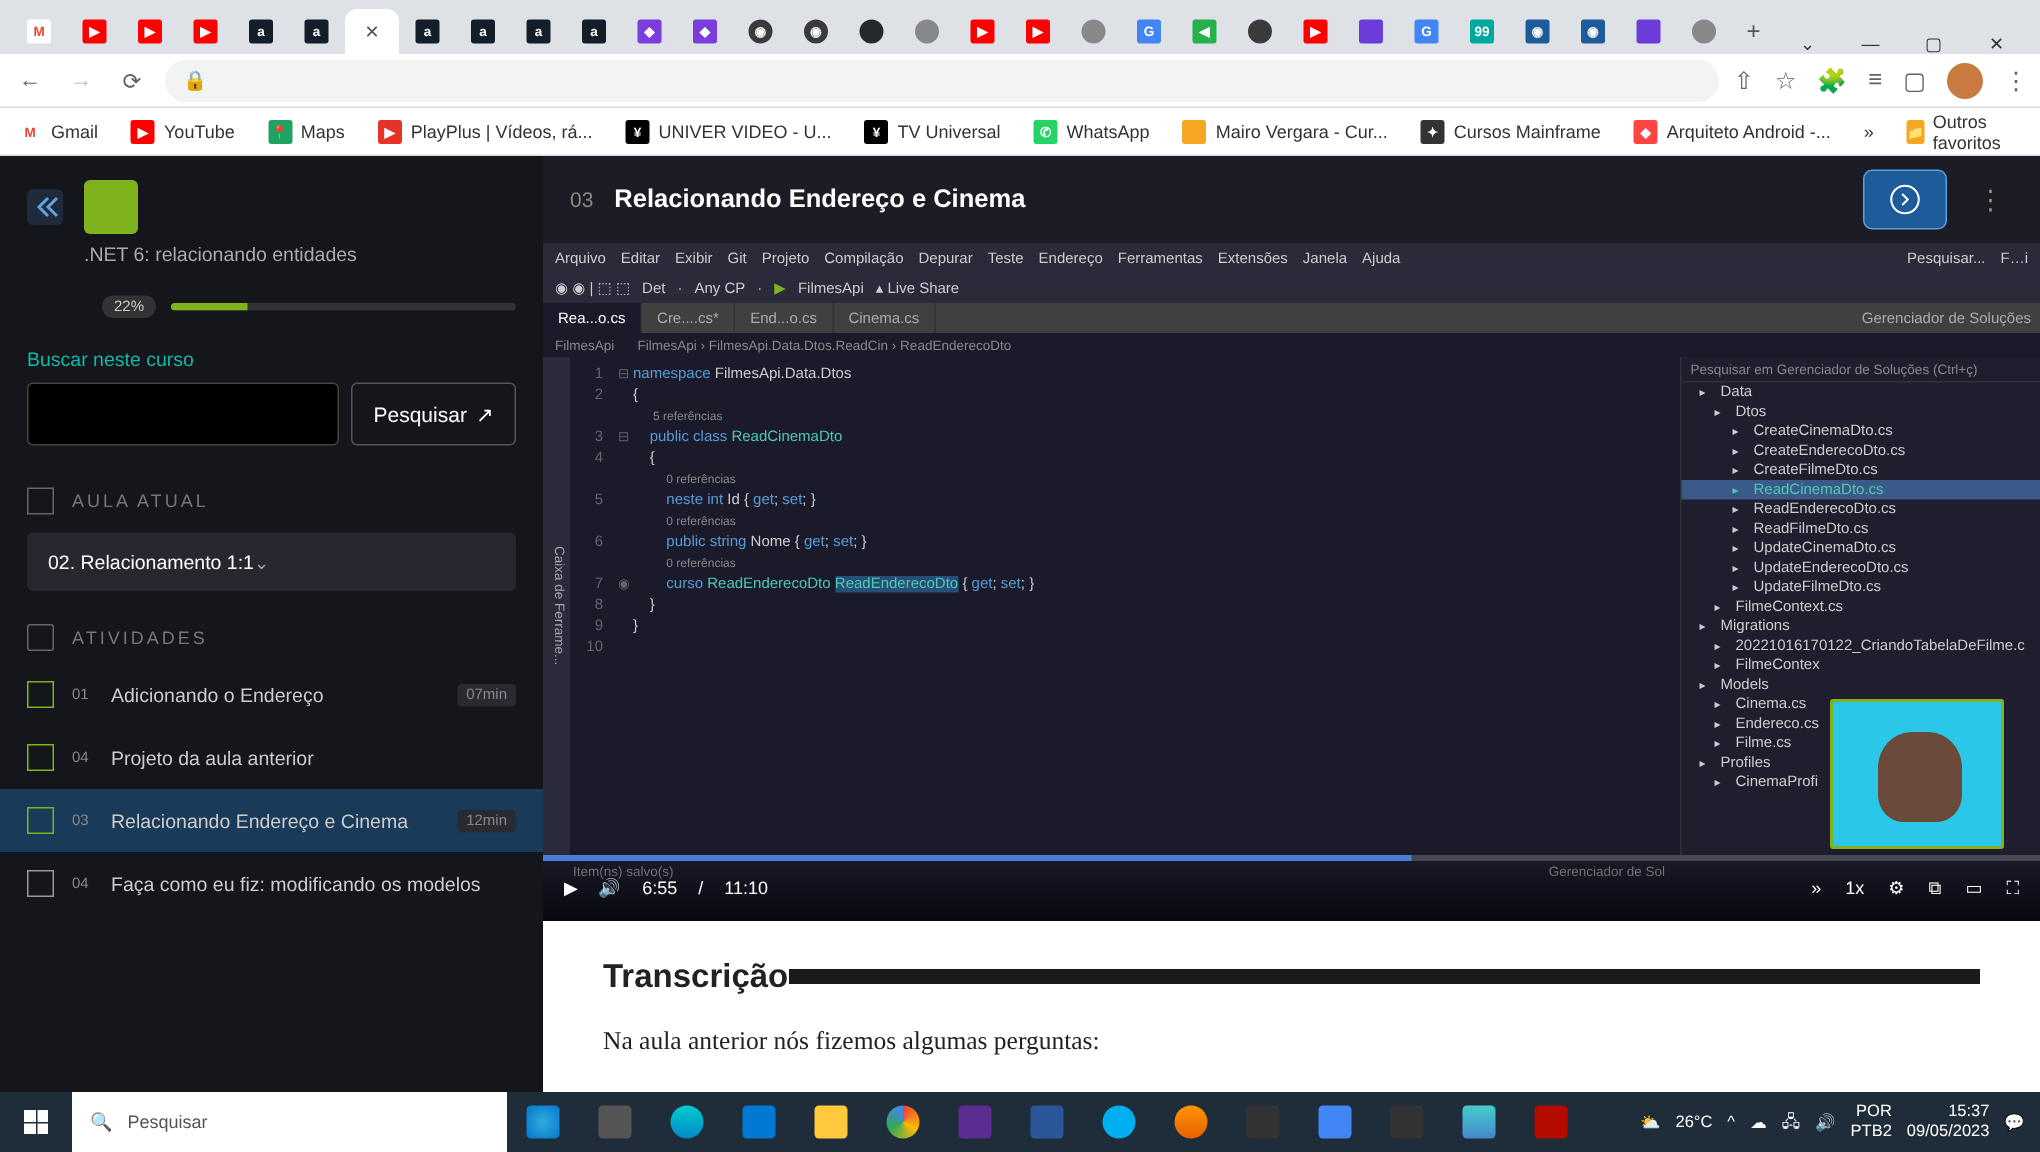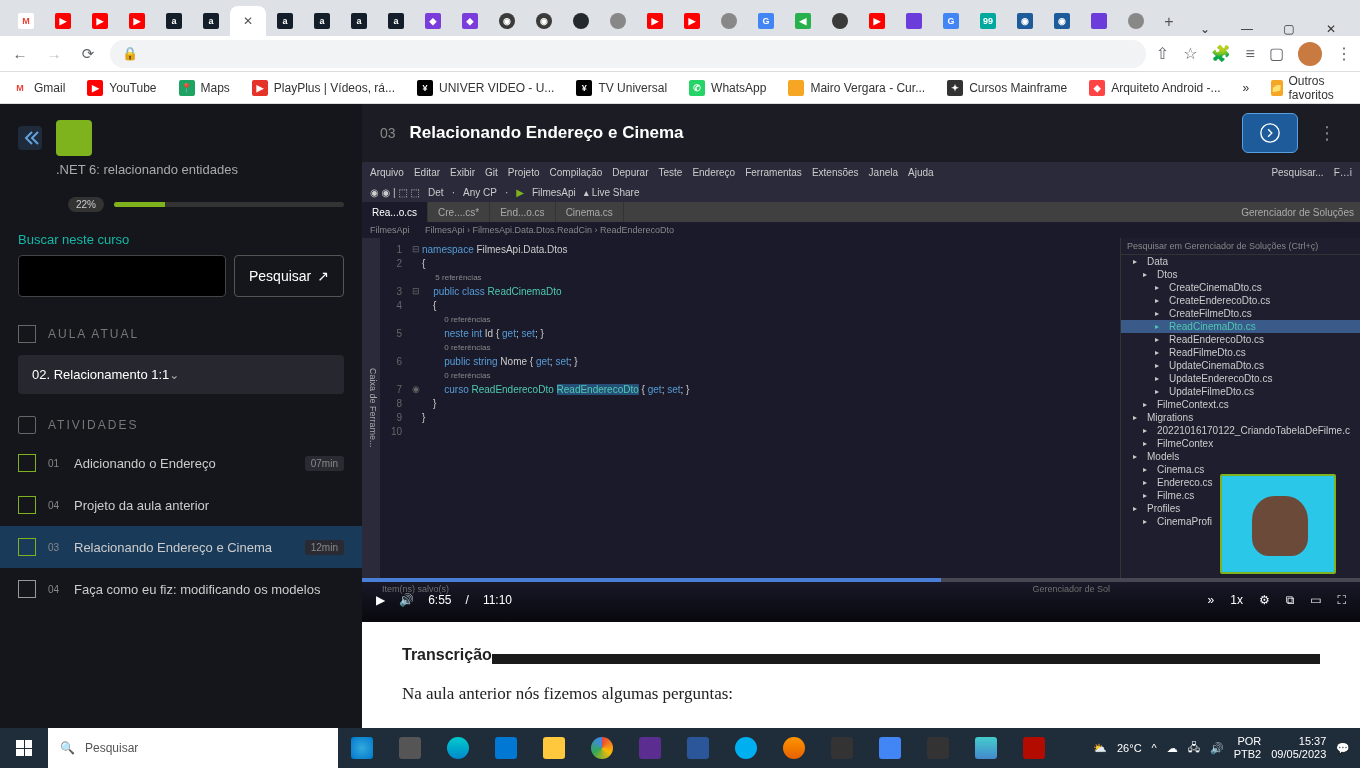--- a/index.html
+++ b/index.html
@@ -90,21 +90,21 @@
 .soln-item.l3{padding-left:34px}
 .soln-item.sel{background:#3a5a8a}
 .fi{width:10px;height:10px;font-size:8px}
 .webcam{position:absolute;bottom:48px;right:24px;width:116px;height:100px;background:#2bc7e8;border:2px solid #7fb31e;z-index:5;border-radius:2px}
 .webcam-face{position:absolute;left:30px;top:20px;width:56px;height:60px;background:#6b4a3a;border-radius:40% 40% 30% 30%}
 .video-controls{position:absolute;bottom:0;left:0;right:0;height:44px;background:linear-gradient(transparent,rgba(0,0,0,0.7));display:flex;align-items:center;padding:0 14px;gap:14px;color:#fff;font-size:12px}
 .vc-progress{position:absolute;top:0;left:0;right:0;height:4px;background:rgba(255,255,255,0.2)}
 .vc-fill{height:100%;width:58%;background:#4a7fd8}
 .vc-right{margin-left:auto;display:flex;gap:16px;align-items:center}
 .transcript-area{background:#fff;padding:24px 40px;color:#222}
-.trans-title{font-size:16px;font-weight:bold;display:flex;align-items:flex-end;margin-bottom:20px}
+.trans-title{font-size:22px;font-weight:bold;display:flex;align-items:center;margin-bottom:20px}
 .trans-line{flex:1;height:10px;background:#1a1a1a}
 .trans-body{font-size:17px;font-family:Georgia,serif}
 .taskbar{position:absolute;bottom:0;left:0;right:0;height:40px;background:#1f2c3a;display:flex;align-items:center;color:#fff;font-size:12px}
 .tb-start{width:48px;height:40px;display:flex;align-items:center;justify-content:center}
 .win-logo{width:16px;height:16px;display:grid;grid-template-columns:1fr 1fr;grid-template-rows:1fr 1fr;gap:1px}
 .win-logo div{background:#fff}
 .tb-search{width:290px;height:40px;background:#fff;color:#555;display:flex;align-items:center;padding:0 12px;gap:10px}
 .tb-icons{display:flex;align-items:center;gap:0;flex:1}
 .tb-ic{width:48px;height:40px;display:flex;align-items:center;justify-content:center}
 .tb-ic-box{width:22px;height:22px;border-radius:3px}

